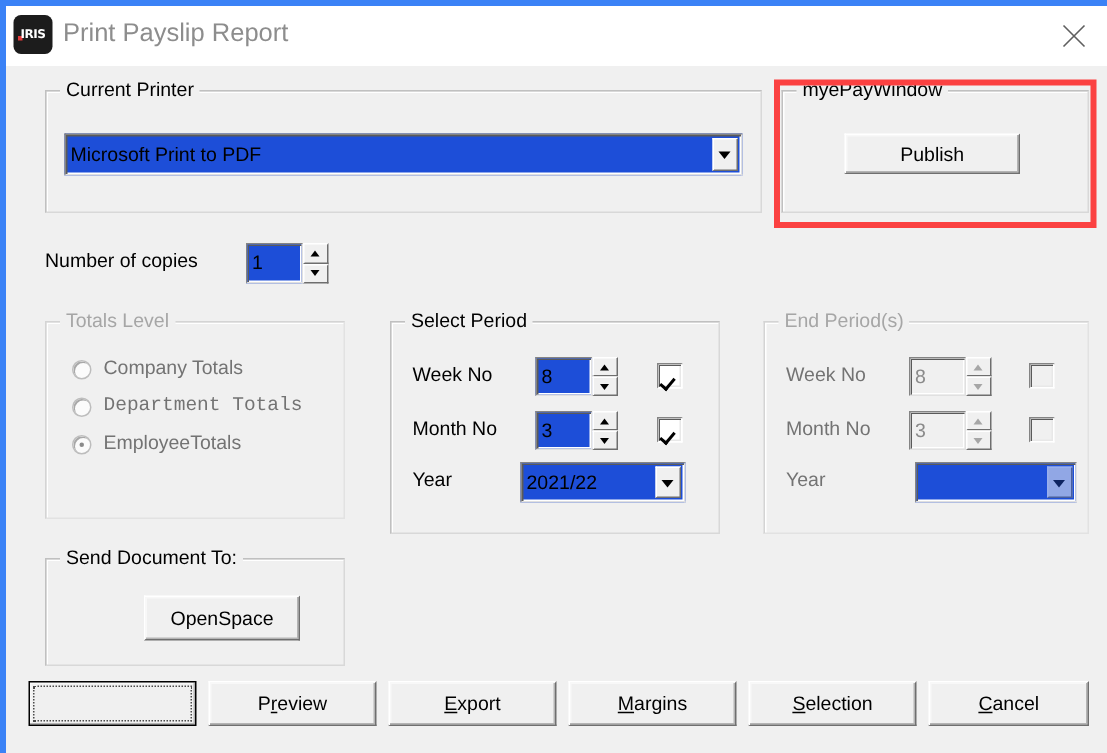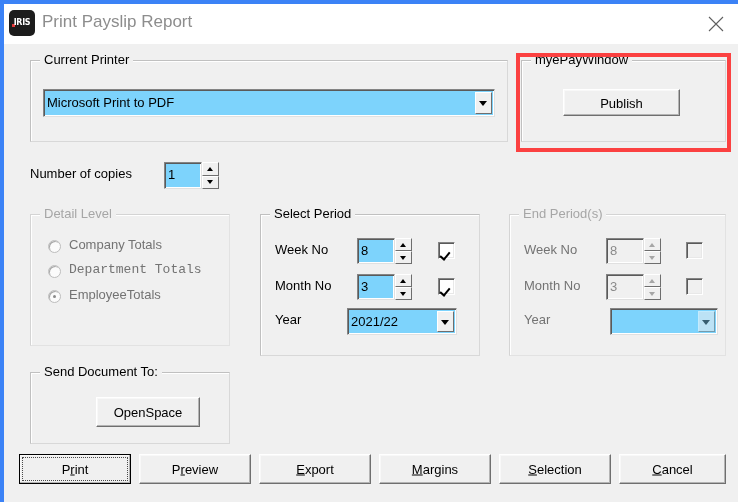--- a/index.html
+++ b/index.html
@@ -117,21 +117,21 @@
     color: #000000;
     white-space: nowrap;
     line-height: 16px;
   }
   .label.dim { color: #737373; }
 
   
   .field {
     position: absolute;
     box-sizing: border-box;
-    background: #7dd3fc;
+    background: #1d4ed8;
     border-top: 1px solid #848484;
     border-left: 1px solid #848484;
     border-right: 1px solid #e0e0e0;
     border-bottom: 1px solid #e0e0e0;
     box-shadow: inset 1px 1px 0 #5a5a5a, inset -1px -1px 0 #ffffff;
     font-size: 13px;
     color: #000000;
     overflow: hidden;
   }
   .field .fval {
@@ -332,21 +332,21 @@
 
     <div class="field" style="left:160px; top:118px; width:38px; height:27px;">
       <div class="fval" style="top:4px;">1</div>
     </div>
     <div class="spinner" style="left:198px; top:118px; height:27px;">
       <div class="sp up"></div>
       <div class="sp dn"></div>
     </div>
 
     <div class="groupbox disabled" style="left:26px; top:170px; width:200px; height:132px;">
-      <div class="gb-title">Detail Level</div>
+      <div class="gb-title">Totals Level</div>
 
       <div class="radio" style="left:17px; top:25px;"></div>
       <div class="label dim" style="left:38px; top:22px;">Company Totals</div>
 
       <div class="radio" style="left:17px; top:50px;"></div>
       <div class="label dim" style="left:38px; top:47px;font-family:Liberation Mono, monospace;">Department Totals</div>
 
       <div class="radio selected" style="left:17px; top:75px;"></div>
       <div class="label dim" style="left:38px; top:72px;">EmployeeTotals</div>
     </div>
@@ -414,21 +414,20 @@
     <div class="groupbox" style="left:26px; top:328px; width:200px; height:72px;">
       <div class="gb-title">Send Document To:</div>
 
       <div class="btn" style="left:50px; top:24px; width:104px; height:30px;margin-left:15px;">
         <div class="blabel">OpenSpace</div>
       </div>
     </div>
 
     <div class="btn default" style="left:15px; top:410px; width:112px; height:30px;">
       <div class="focus-ring"></div>
-      <div class="blabel"><span>P</span><u>r</u><span>int</span></div>
     </div>
 
     <div class="btn" style="left:135px; top:410px; width:112px; height:30px;">
       <div class="blabel"><span>P</span><u>r</u><span>eview</span></div>
     </div>
 
     <div class="btn" style="left:255px; top:410px; width:112px; height:30px;">
       <div class="blabel"><span></span><u>E</u><span>xport</span></div>
     </div>
 

